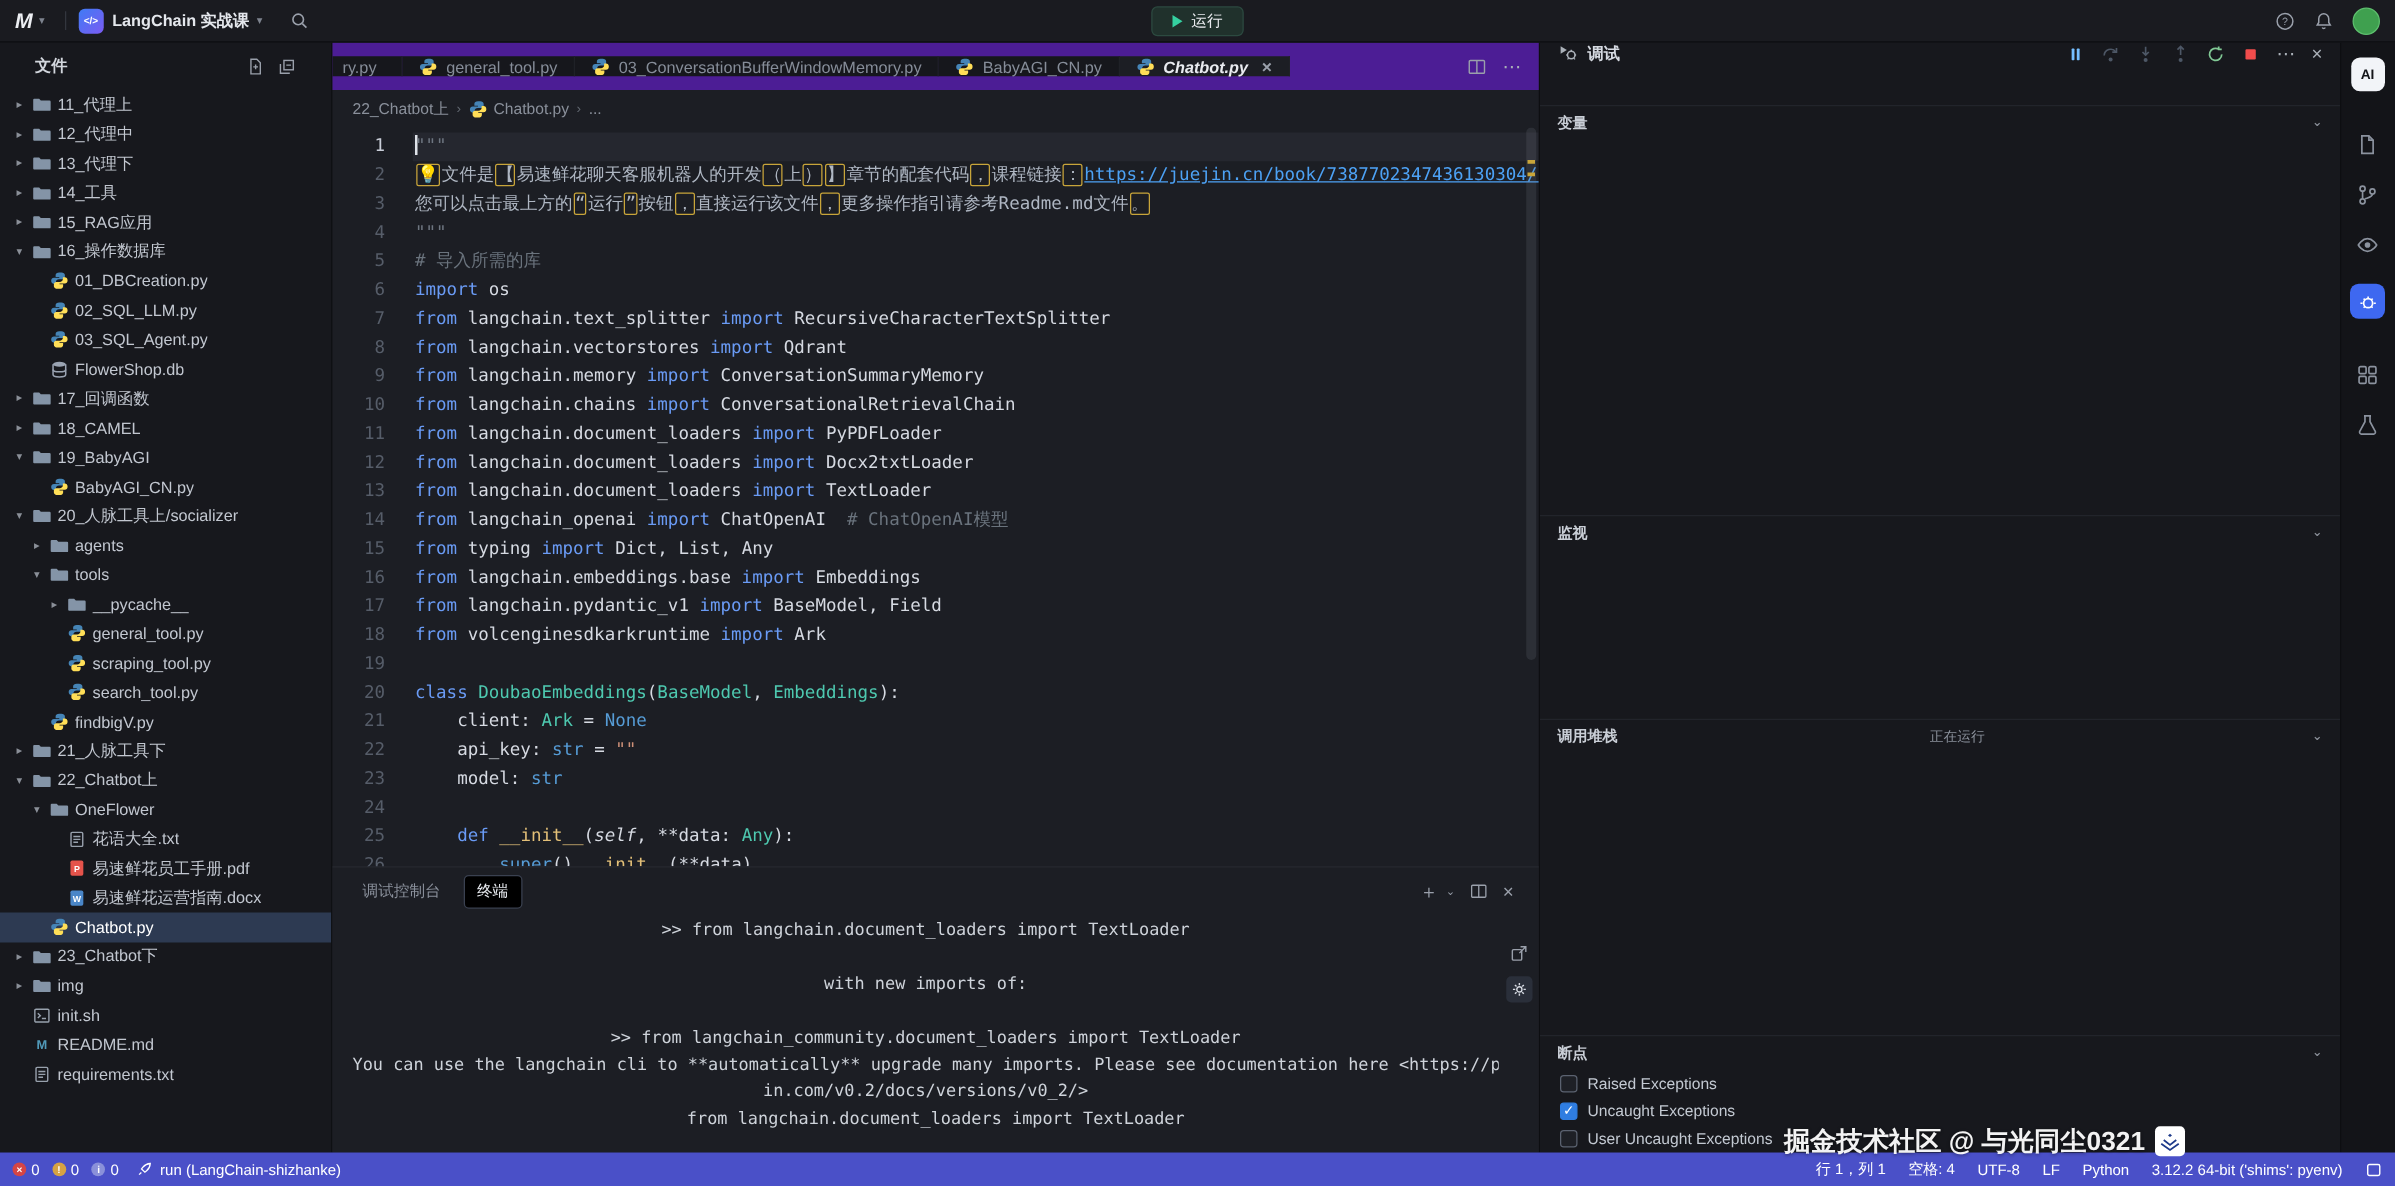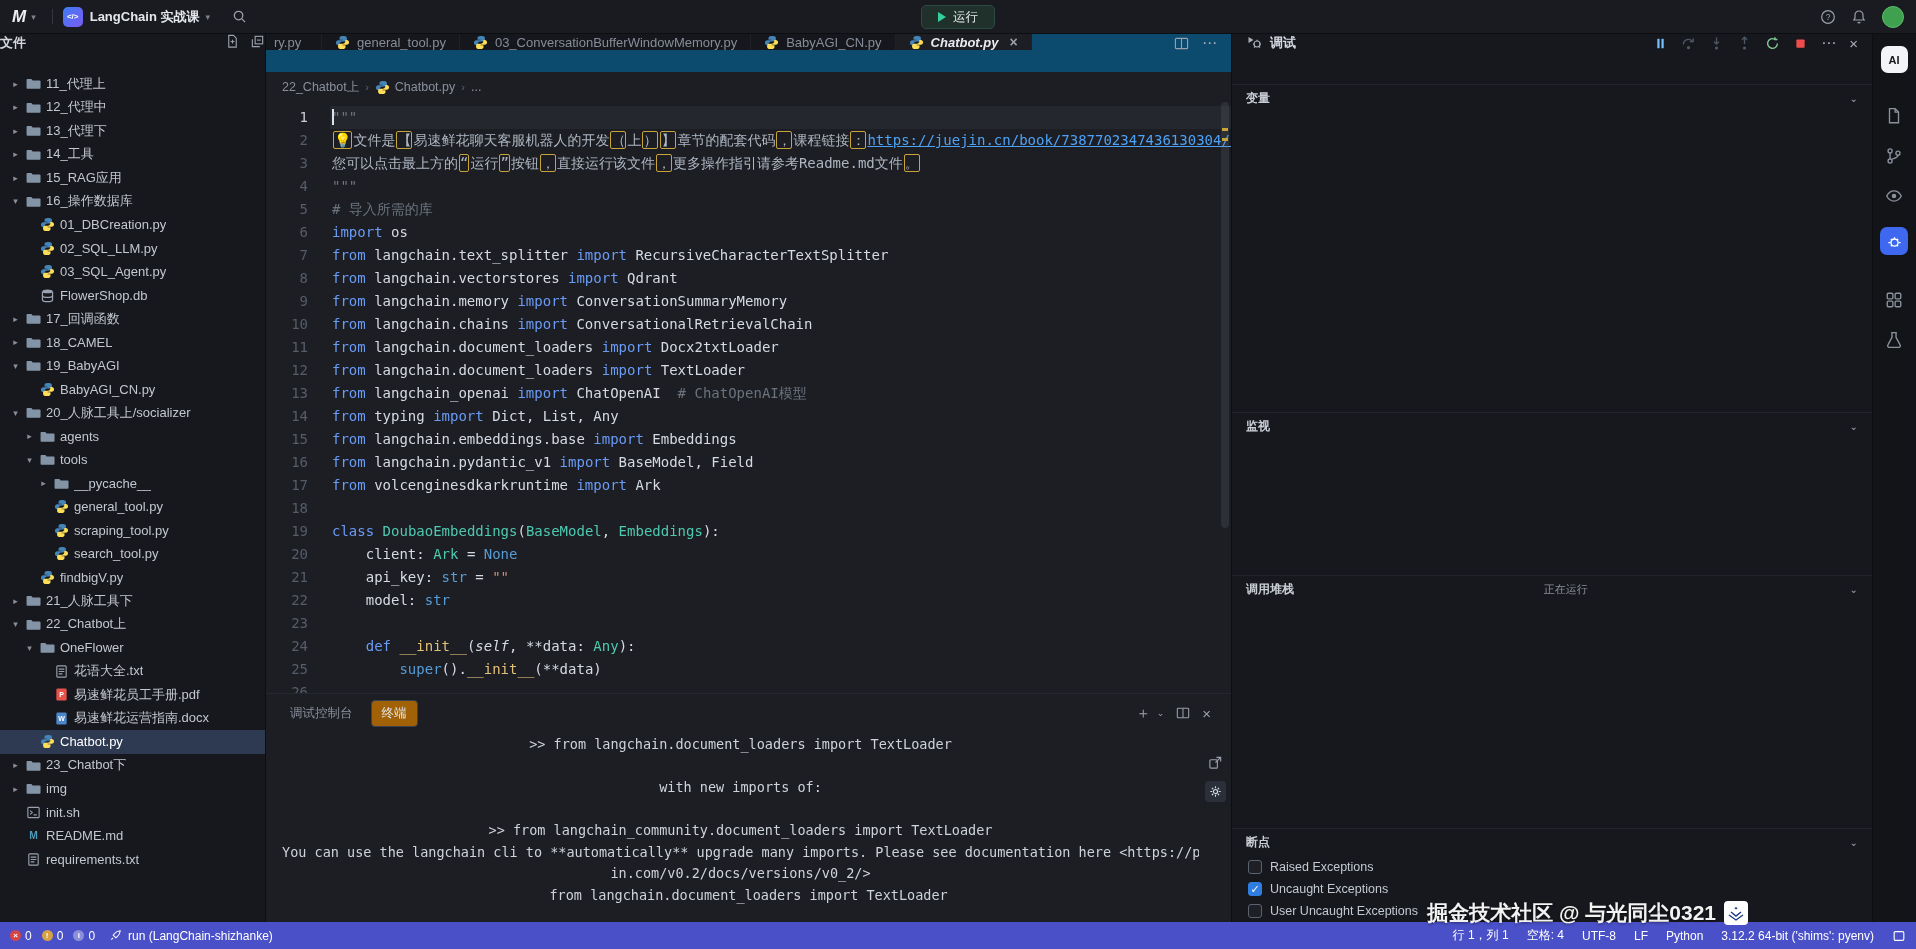--- a/index.html
+++ b/index.html
@@ -18,34 +18,34 @@
 .run-btn{position:absolute;left:50%;transform:translateX(-50%);top:5px;height:24px;padding:0 16px;background:#20312c;border:1px solid #2c4a40;border-radius:5px;display:flex;align-items:center;gap:7px;color:#e8eaee;font-size:12.5px;cursor:pointer;}
 .play-tri{width:0;height:0;border-left:8px solid #35d0a0;border-top:5px solid transparent;border-bottom:5px solid transparent;}
 .tb-right{margin-left:auto;display:flex;align-items:center;gap:15px;color:#9aa0ab;}
 .avatar{width:22px;height:22px;border-radius:50%;background:#3fa04f;border:1px solid #5ec06e;}
 
 
 .main{flex:1;display:flex;min-height:0;}
 
 
 .sidebar{width:266px;flex:0 0 266px;background:#17181d;border-right:1px solid #0d0e11;display:flex;flex-direction:column;}
-.sb-head{height:38px;flex:0 0 38px;display:flex;align-items:flex-start;padding:0 0;font-size:13px;font-weight:700;color:#d2d6dd;}
+.sb-head{height:38px;flex:0 0 38px;display:flex;align-items:center;padding:0 28px;font-size:13px;font-weight:700;color:#d2d6dd;}
 .sb-icons{margin-left:auto;display:flex;gap:10px;color:#9aa0ab;}
 .sb-icons span{display:inline-flex;}
 .tree{flex:1;overflow:hidden;font-size:13px;}
 .trow{height:23.5px;display:flex;align-items:center;gap:5px;color:#c2c7d0;white-space:nowrap;cursor:pointer;}
 .trow.sel{background:#2d3a52;color:#fff;}
 .tchev{width:11px;flex:0 0 11px;font-size:9px;color:#8a8f98;text-align:center;}
 .ficon{width:15px;height:15px;flex:0 0 15px;display:inline-flex;}
 .ficon svg{width:100%;height:100%;}
 .tlabel{overflow:hidden;text-overflow:ellipsis;}
 
 
 .editor-col{width:966px;flex:0 0 966px;display:flex;flex-direction:column;background:#1c1e24;border-right:1px solid #0d0e11;}
-.tabbar{height:38px;flex:0 0 38px;background:#0c4a6e;display:flex;align-items:flex-start;}
+.tabbar{height:38px;flex:0 0 38px;background:#4c1d95;display:flex;align-items:center;}
 .tabs-list{display:flex;align-items:stretch;}
 .tab{display:flex;align-items:center;gap:7px;padding:0 13px;font-size:13px;color:#868d99;border-right:1px solid #1f2127;background:#16171c;cursor:pointer;white-space:nowrap;}
 .tab.partial{width:56px;overflow:hidden;padding:0 8px;}
 .tab.active{background:#1c1e24;color:#e9ebf0;font-style:italic;font-weight:600;}
 .tab-close{font-size:14px;color:#9aa0ab;margin-left:4px;font-style:normal;}
 .tabbar-right{margin-left:auto;display:flex;align-items:center;gap:13px;padding:0 14px;color:#9aa0ab;}
 .breadcrumb{height:30px;flex:0 0 30px;display:flex;align-items:center;gap:6px;padding:0 16px;font-size:12.5px;color:#8a909b;}
 .bc-item{display:flex;align-items:center;gap:5px;cursor:pointer;}
 .bc-sep{color:#626871;font-size:11px;}
 
@@ -71,21 +71,21 @@
 .tk-hl{color:#aeb6c2;border:1px solid #c8a53a;border-radius:2px;margin:0 1px;}
 .tk-sf{color:#d6dae2;font-style:italic;}
 .ed-scroll{position:absolute;right:0;top:0;width:12px;height:100%;}
 .ed-thumb{position:absolute;right:2px;top:0;width:8px;height:72%;background:rgba(121,128,140,.18);border-radius:4px;}
 .ed-mark{position:absolute;right:3px;width:6px;height:3px;background:#c8a53a;}
 
 
 .panel{flex:0 0 229px;border-top:1px solid #26282f;display:flex;flex-direction:column;background:#1c1e24;}
 .panel-head{height:38px;flex:0 0 38px;display:flex;align-items:center;padding:0 14px;gap:10px;}
 .ptab{font-size:12.5px;color:#8a909b;padding:4px 10px;cursor:pointer;}
-.ptab.active{background:#a16207;border:1px solid #3a4150;border-radius:4px;color:#e6e9ee;}
+.ptab.active{background:#000000;border:1px solid #3a4150;border-radius:4px;color:#e6e9ee;}
 .panel-actions{margin-left:auto;display:flex;align-items:center;gap:12px;color:#9aa0ab;padding-right:6px;}
 .pa-glyph{font-size:15px;cursor:pointer;display:inline-flex;}
 .pa-chev{font-size:9px;margin-left:-6px;cursor:pointer;}
 .panel-body{flex:1;display:flex;min-height:0;}
 .term{flex:1;padding:2px 0 0 16px;font-family:"DejaVu Sans Mono","Liberation Mono",monospace;font-size:13.5px;line-height:21.5px;color:#ced3da;overflow:hidden;text-align:center;}
 .tline{white-space:pre;min-height:21.5px;}
 .term-side{width:32px;flex:0 0 32px;display:flex;flex-direction:column;align-items:center;gap:8px;padding-top:20px;color:#9aa0ab;}
 .term-side .tsi{display:inline-flex;padding:3px;border-radius:4px;cursor:pointer;}
 .term-side .tsi.on{background:#2a2f3a;color:#d6dae2;}
 
@@ -618,20 +618,21 @@
             <div class="cline cur"><span class="caret"></span><span class="tk-q">"""</span></div>
             <div class="cline"><span class="tk-hl">💡</span><span class="tk-s">文件是</span><span class="tk-hl">【</span><span class="tk-s">易速鲜花聊天客服机器人的开发</span><span class="tk-hl">（</span><span class="tk-s">上</span><span class="tk-hl">）</span><span class="tk-hl">】</span><span class="tk-s">章节的配套代码</span><span class="tk-hl">，</span><span class="tk-s">课程链接</span><span class="tk-hl">：</span><span class="tk-u">https://juejin.cn/book/7387702347436130304/section</span></div>
             <div class="cline"><span class="tk-s">您可以点击最上方的</span><span class="tk-hl">“</span><span class="tk-s">运行</span><span class="tk-hl">”</span><span class="tk-s">按钮</span><span class="tk-hl">，</span><span class="tk-s">直接运行该文件</span><span class="tk-hl">，</span><span class="tk-s">更多操作指引请参考Readme.md文件</span><span class="tk-hl">。</span></div>
             <div class="cline"><span class="tk-q">"""</span></div>
             <div class="cline"><span class="tk-c"># 导入所需的库</span></div>
             <div class="cline"><span class="tk-k">import</span><span class="tk-v"> os</span></div>
             <div class="cline"><span class="tk-k">from</span><span class="tk-v"> langchain.text_splitter </span><span class="tk-k">import</span><span class="tk-v"> RecursiveCharacterTextSplitter</span></div>
             <div class="cline"><span class="tk-k">from</span><span class="tk-v"> langchain.vectorstores </span><span class="tk-k">import</span><span class="tk-v"> Qdrant</span></div>
             <div class="cline"><span class="tk-k">from</span><span class="tk-v"> langchain.memory </span><span class="tk-k">import</span><span class="tk-v"> ConversationSummaryMemory</span></div>
             <div class="cline"><span class="tk-k">from</span><span class="tk-v"> langchain.chains </span><span class="tk-k">import</span><span class="tk-v"> ConversationalRetrievalChain</span></div>
+            <div class="cline"><span class="tk-k">from</span><span class="tk-v"> langchain.document_loaders </span><span class="tk-k">import</span><span class="tk-v"> PyPDFLoader</span></div>
             <div class="cline"><span class="tk-k">from</span><span class="tk-v"> langchain.document_loaders </span><span class="tk-k">import</span><span class="tk-v"> Docx2txtLoader</span></div>
             <div class="cline"><span class="tk-k">from</span><span class="tk-v"> langchain.document_loaders </span><span class="tk-k">import</span><span class="tk-v"> TextLoader</span></div>
             <div class="cline"><span class="tk-k">from</span><span class="tk-v"> langchain_openai </span><span class="tk-k">import</span><span class="tk-v"> ChatOpenAI  </span><span class="tk-c"># ChatOpenAI模型</span></div>
             <div class="cline"><span class="tk-k">from</span><span class="tk-v"> typing </span><span class="tk-k">import</span><span class="tk-v"> Dict, List, Any</span></div>
             <div class="cline"><span class="tk-k">from</span><span class="tk-v"> langchain.embeddings.base </span><span class="tk-k">import</span><span class="tk-v"> Embeddings</span></div>
             <div class="cline"><span class="tk-k">from</span><span class="tk-v"> langchain.pydantic_v1 </span><span class="tk-k">import</span><span class="tk-v"> BaseModel, Field</span></div>
             <div class="cline"><span class="tk-k">from</span><span class="tk-v"> volcenginesdkarkruntime </span><span class="tk-k">import</span><span class="tk-v"> Ark</span></div>
             <div class="cline"></div>
             <div class="cline"><span class="tk-k">class</span><span class="tk-v"> </span><span class="tk-t">DoubaoEmbeddings</span><span class="tk-v">(</span><span class="tk-t">BaseModel</span><span class="tk-v">, </span><span class="tk-t">Embeddings</span><span class="tk-v">):</span></div>
             <div class="cline"><span class="tk-v">    client: </span><span class="tk-t">Ark</span><span class="tk-v"> = </span><span class="tk-b">None</span></div>

